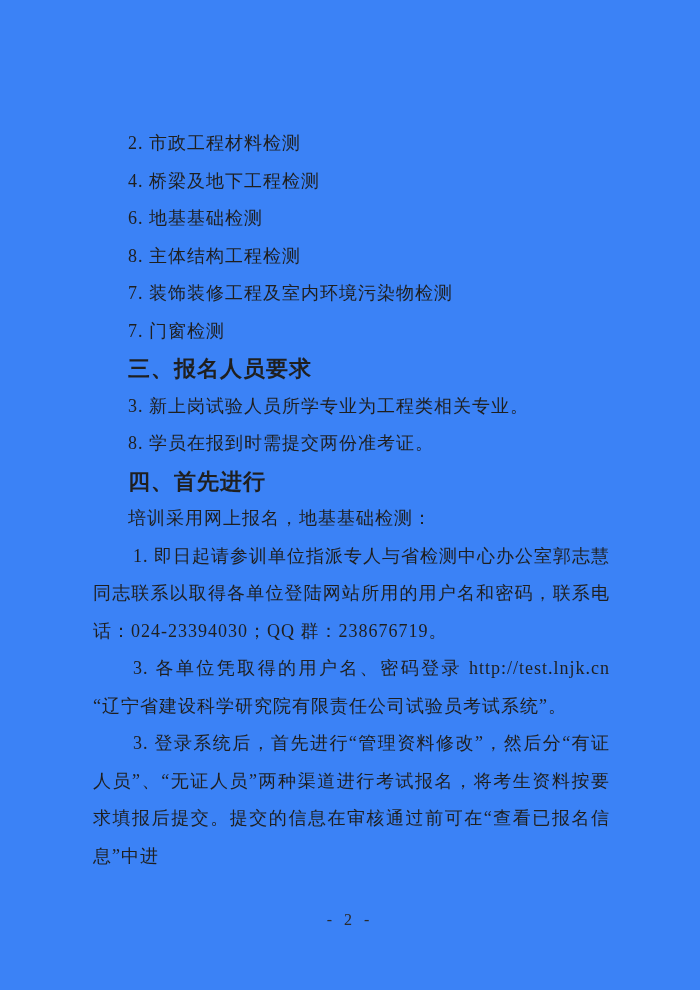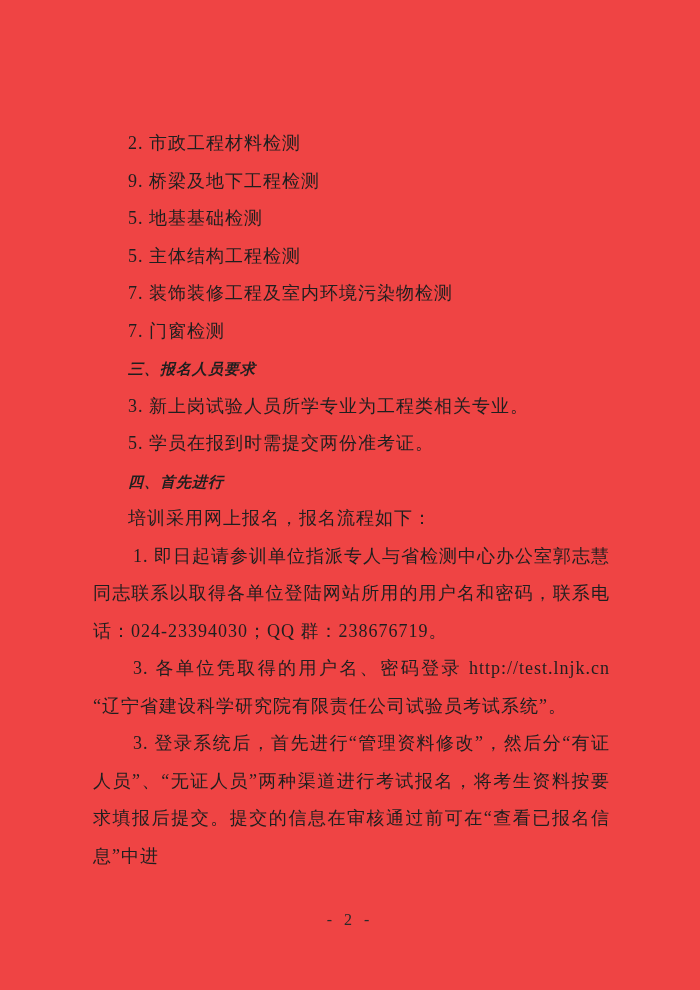--- a/index.html
+++ b/index.html
@@ -3,21 +3,21 @@
 <meta charset="utf-8">
 <style>
   html, body {
     margin: 0;
     padding: 0;
   }
   .page {
     position: relative;
     width: 700px;
     height: 990px;
-    background: #ef4444;
+    background: #3b82f6;
     overflow: hidden;
     font-family: "Liberation Serif", "DejaVu Serif", serif;
     color: #1f1f1f;
   }
   .content {
     position: absolute;
     left: 93px;
     top: 125px;
     width: 517px;
   }
@@ -27,25 +27,24 @@
     letter-spacing: 1px;
     white-space: nowrap;
   }
   .list-item {
     padding-left: 35px;
   }
   .heading {
     padding-left: 35px;
     font-family: "Liberation Sans", "DejaVu Sans", sans-serif;
     font-weight: bold;
-    font-size: 15px;
+    font-size: 22px;
     line-height: 37.5px;
     letter-spacing: 1px;
     white-space: nowrap;
-    font-style: italic;
   }
   .intro-line {
     padding-left: 35px;
   }
   .para {
     font-size: 18px;
     line-height: 37.5px;
     letter-spacing: 1px;
     text-indent: 40px;
     text-align: justify;
@@ -63,34 +62,34 @@
     color: #2a2a2a;
   }
 </style>
 </head>
 <body>
 
 <div class="page">
   <div class="content">
 
     <div class="line list-item">2. 市政工程材料检测</div>
-    <div class="line list-item">9. 桥梁及地下工程检测</div>
-    <div class="line list-item">5. 地基基础检测</div>
-    <div class="line list-item">5. 主体结构工程检测</div>
+    <div class="line list-item">4. 桥梁及地下工程检测</div>
+    <div class="line list-item">6. 地基基础检测</div>
+    <div class="line list-item">8. 主体结构工程检测</div>
     <div class="line list-item">7. 装饰装修工程及室内环境污染物检测</div>
     <div class="line list-item">7. 门窗检测</div>
 
     <div class="heading">三、报名人员要求</div>
 
     <div class="line list-item">3. 新上岗试验人员所学专业为工程类相关专业。</div>
-    <div class="line list-item">5. 学员在报到时需提交两份准考证。</div>
+    <div class="line list-item">8. 学员在报到时需提交两份准考证。</div>
 
     <div class="heading">四、首先进行</div>
 
-    <div class="line intro-line">培训采用网上报名，报名流程如下：</div>
+    <div class="line intro-line">培训采用网上报名，地基基础检测：</div>
 
     <p class="para">1. 即日起请参训单位指派专人与省检测中心办公室郭志慧同志联系以取得各单位登陆网站所用的用户名和密码，联系电话：024-23394030；QQ 群：238676719。</p>
     <p class="para">3. 各单位凭取得的用户名、密码登录 http://test.lnjk.cn “辽宁省建设科学研究院有限责任公司试验员考试系统”。</p>
     <p class="para">3. 登录系统后，首先进行“管理资料修改”，然后分“有证人员”、“无证人员”两种渠道进行考试报名，将考生资料按要求填报后提交。提交的信息在审核通过前可在“查看已报名信息”中进</p>
 
   </div>
 
   <div class="page-number">- 2 -</div>
 </div>
 

